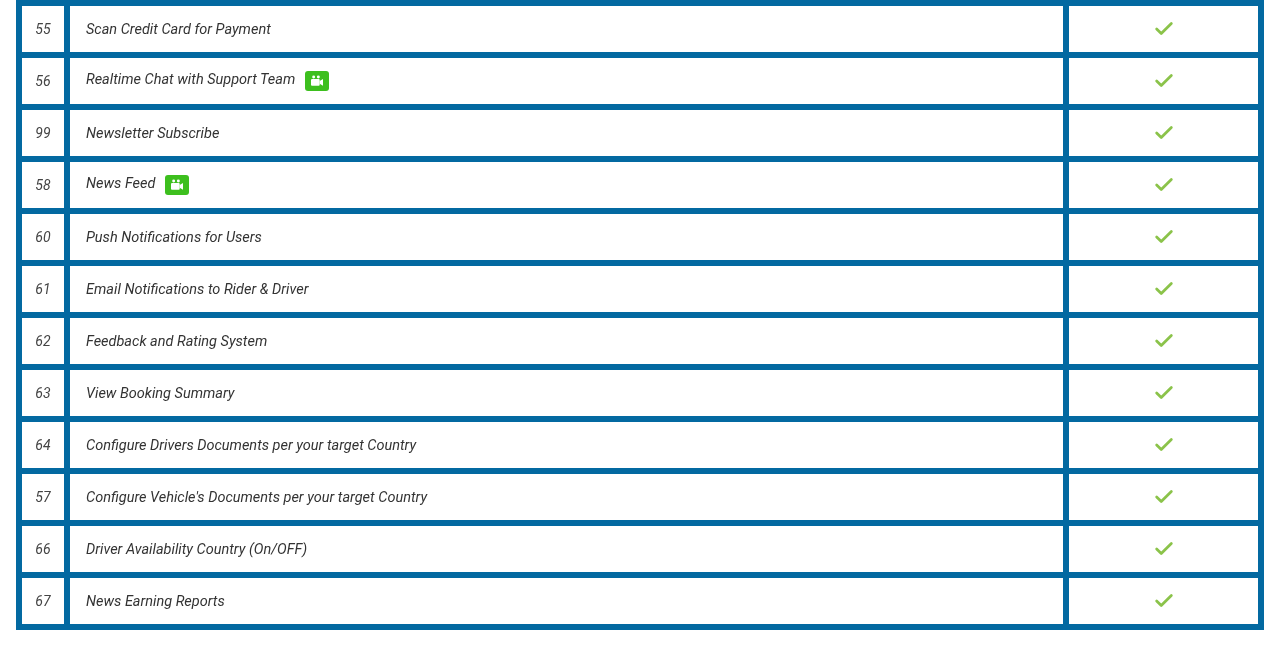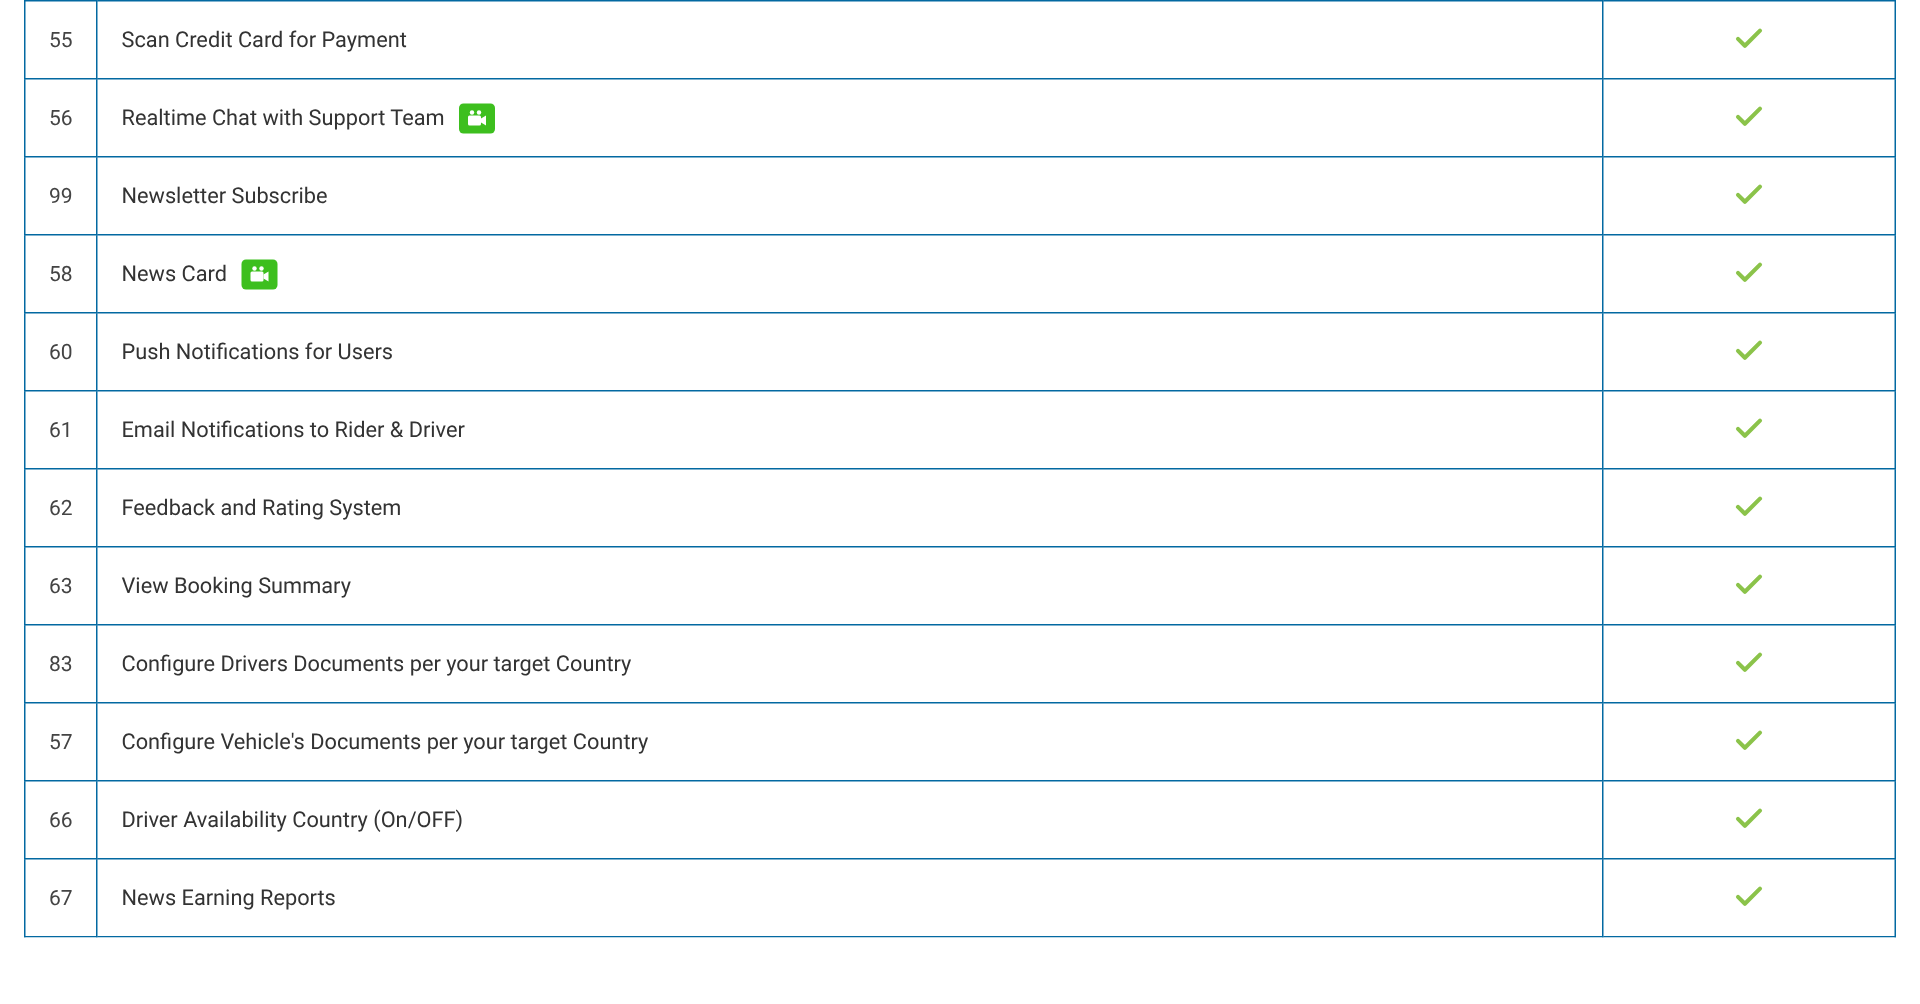--- a/index.html
+++ b/index.html
@@ -16,43 +16,44 @@
     .table-container {
       width: 1264px;
       margin: 0 auto;
       padding: 0 8px;
     }
     table {
       width: 100%;
       border-collapse: collapse;
     }
     td {
-      border: 1px solid #0369a1;
+      border: 6px solid #0369a1;
       padding: 0;
       vertical-align: middle;
+      font-style: italic;
     }
     td.num-cell {
       width: 48px;
       text-align: center;
       color: #444444;
       height: 52px;
       font-size: 14px;
     }
     td.feature-cell {
       padding-left: 16px;
       color: #333333;
       font-size: 14.5px;
     }
     td.check-cell {
       width: 195px;
       text-align: center;
     }
     .feature-content {
       display: flex;
-      align-items: center;
+      align-items: flex-start;
       gap: 8px;
     }
     .video-icon {
       display: inline-flex;
       align-items: center;
       justify-content: center;
       width: 24px;
       height: 20px;
       background: #3dbf1e;
       border-radius: 3px;
@@ -111,21 +112,21 @@
             </div>
           </td>
           <td class="check-cell"><span class="check-icon"><svg viewBox="0 0 24 24" fill="none" stroke="#8bc34a" stroke-width="3" stroke-linecap="round" stroke-linejoin="round">
                 <polyline points="4 13 9 18 20 7"></polyline>
               </svg></span></td>
         </tr>
         <tr>
           <td class="num-cell">58</td>
           <td class="feature-cell">
             <div class="feature-content">
-              <span>News Card</span>
+              <span>News Feed</span>
               <span class="video-icon">
                 <svg viewBox="0 0 24 20" fill="#ffffff">
                   <circle cx="7" cy="4" r="2.2"></circle>
                   <circle cx="14" cy="4" r="2.2"></circle>
                   <rect x="3" y="7" width="13" height="10" rx="1.5"></rect>
                   <path d="M16 10 L21 7 L21 17 L16 14 Z"></path>
                 </svg>
               </span>
             </div>
           </td>
@@ -171,21 +172,21 @@
           <td class="feature-cell">
             <div class="feature-content">
               <span>View Booking Summary</span>
             </div>
           </td>
           <td class="check-cell"><span class="check-icon"><svg viewBox="0 0 24 24" fill="none" stroke="#8bc34a" stroke-width="3" stroke-linecap="round" stroke-linejoin="round">
                 <polyline points="4 13 9 18 20 7"></polyline>
               </svg></span></td>
         </tr>
         <tr>
-          <td class="num-cell">83</td>
+          <td class="num-cell">64</td>
           <td class="feature-cell">
             <div class="feature-content">
               <span>Configure Drivers Documents per your target Country</span>
             </div>
           </td>
           <td class="check-cell"><span class="check-icon"><svg viewBox="0 0 24 24" fill="none" stroke="#8bc34a" stroke-width="3" stroke-linecap="round" stroke-linejoin="round">
                 <polyline points="4 13 9 18 20 7"></polyline>
               </svg></span></td>
         </tr>
         <tr>

